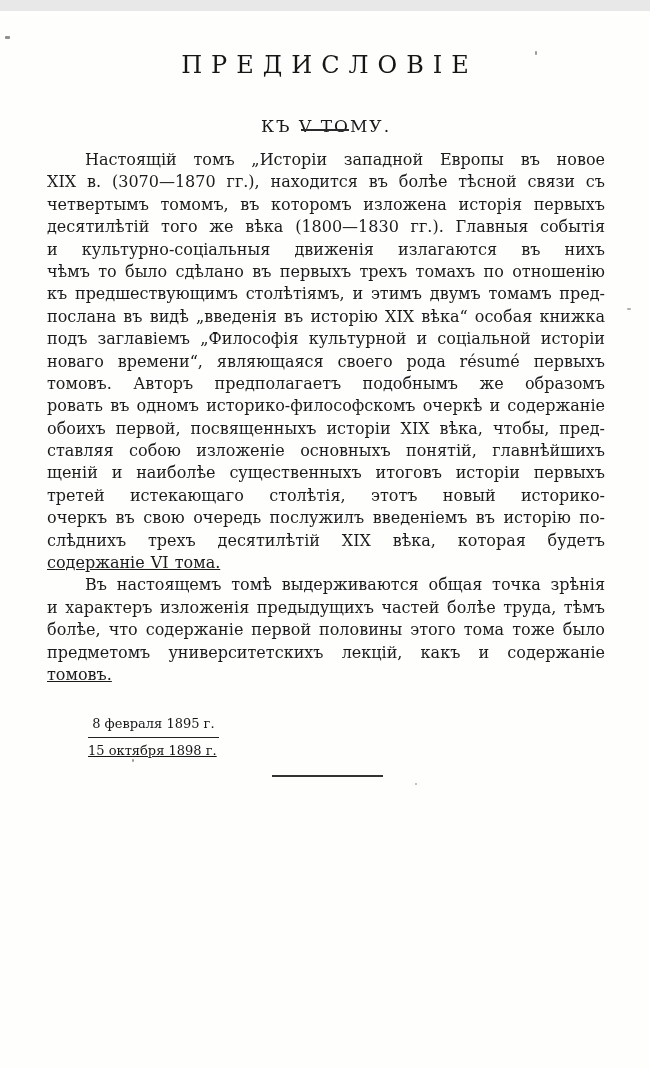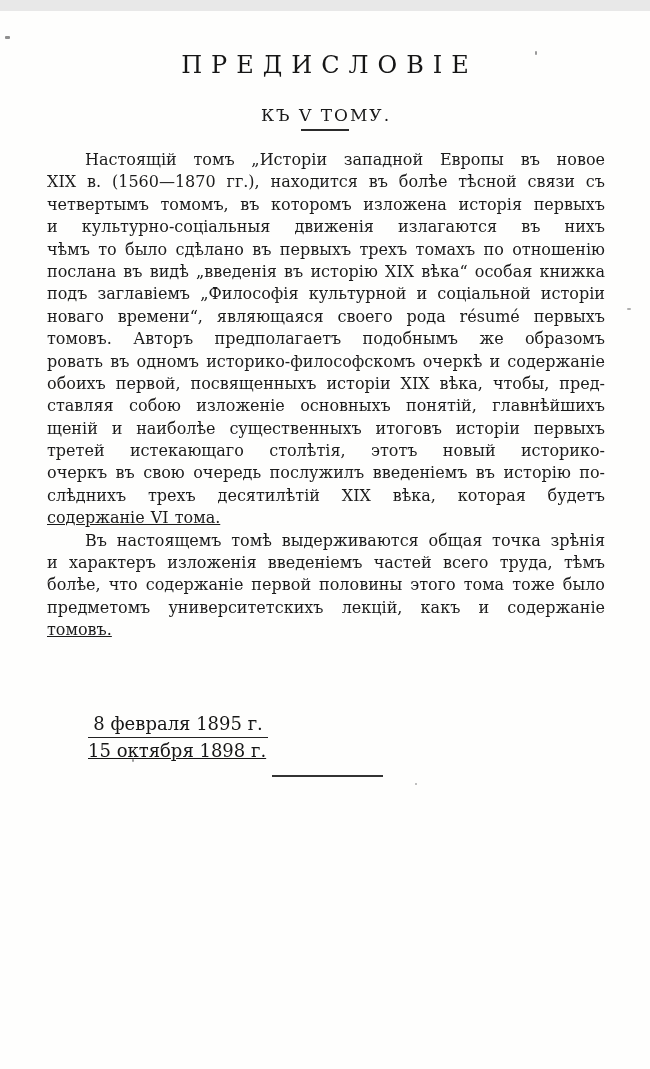--- a/index.html
+++ b/index.html
@@ -15,21 +15,21 @@
   }
   .title {
     position:absolute; top:40px; left:0; right:0;
     text-align:center;
     font-size:24px;
     letter-spacing:9px; text-indent:9px;
     font-weight:normal;
     color:#161616;
   }
   .subtitle {
-    position:absolute; top:94px; left:0; right:0;
+    position:absolute; top:105px; left:0; right:0;
     text-align:center;
     font-size:17px;
     letter-spacing:2px; text-indent:2px;
     color:#1a1a1a;
   }
   .rule-small {
     position:absolute; top:118px; left:301px; width:48px;
     border-top:2px solid #2b2b2b;
   }
   .body-text {
@@ -38,21 +38,21 @@
   }
   .line {
     height:22.4px; overflow:hidden;
     text-align:justify; text-align-last:justify;
     word-spacing:1px;
   }
   .line.first { text-indent:38px; }
   .line.plast { text-align-last:left;text-decoration:underline; }
   .signature {
     position:absolute; left:88px; top:703px;
-    font-size:18px; line-height:20px;
+    font-size:13px; line-height:20px;
     color:#161616;
   }
   .signature .date-top {
     text-align:center;
     padding:0 4px 3px 4px;
     border-bottom:1.8px solid #222;
   }
   .signature .date-bottom {
     padding:3px 2px 0 0;
     text-decoration:underline;
@@ -74,38 +74,40 @@
 <div class="page">
 
   <div class="title">ПРЕДИСЛОВІЕ</div>
 
   <div class="subtitle">КЪ V ТОМУ.</div>
 
   <div class="rule-small"></div>
 
   <div class="body-text">
       <div class="line first">Настоящій томъ „Исторіи западной Европы въ новое время“,</div>
-      <div class="line">XIX в. (1560—1870 гг.), находится въ болѣе тѣсной связи съ</div>
+      <div class="line">XIX в. (3070—1870 гг.), находится въ болѣе тѣсной связи съ</div>
       <div class="line">четвертымъ томомъ, въ которомъ изложена исторія первыхъ трехъ</div>
+      <div class="line">десятилѣтій того же вѣка (1800—1830 гг.). Главныя событія</div>
       <div class="line">и культурно-соціальныя движенія излагаются въ нихъ подробнѣе,</div>
       <div class="line">чѣмъ то было сдѣлано въ первыхъ трехъ томахъ по отношенію</div>
+      <div class="line">къ предшествующимъ столѣтіямъ, и этимъ двумъ томамъ пред-</div>
       <div class="line">послана въ видѣ „введенія въ исторію XIX вѣка“ особая книжка</div>
       <div class="line">подъ заглавіемъ „Философія культурной и соціальной исторіи</div>
       <div class="line">новаго времени“, являющаяся своего рода résumé первыхъ трехъ</div>
       <div class="line">томовъ. Авторъ предполагаетъ подобнымъ же образомъ резюми-</div>
       <div class="line">ровать въ одномъ историко-философскомъ очеркѣ и содержаніе</div>
       <div class="line">обоихъ первой, посвященныхъ исторіи XIX вѣка, чтобы, пред-</div>
       <div class="line">ставляя собою изложеніе основныхъ понятій, главнѣйшихъ обоб-</div>
       <div class="line">щеній и наиболѣе существенныхъ итоговъ исторіи первыхъ двухъ</div>
       <div class="line">третей истекающаго столѣтія, этотъ новый историко-философскій</div>
       <div class="line">очеркъ въ свою очередь послужилъ введеніемъ въ исторію по-</div>
       <div class="line">слѣднихъ трехъ десятилѣтій XIX вѣка, которая будетъ составлять</div>
       <div class="line plast">содержаніе VI тома.</div>
       <div class="line first">Въ настоящемъ томѣ выдерживаются общая точка зрѣнія</div>
-      <div class="line">и характеръ изложенія введеніемъ частей всего труда, тѣмъ</div>
+      <div class="line">и характеръ изложенія предыдущихъ частей болѣе труда, тѣмъ</div>
       <div class="line">болѣе, что содержаніе первой половины этого тома тоже было</div>
       <div class="line">предметомъ университетскихъ лекцій, какъ и содержаніе другихъ</div>
       <div class="line plast">томовъ.</div>
     </div>
 
   <div class="signature">
     <div class="date-top">8 февраля 1895 г.</div>
     <div class="date-bottom">15 октября 1898 г.</div>
   </div>
 

